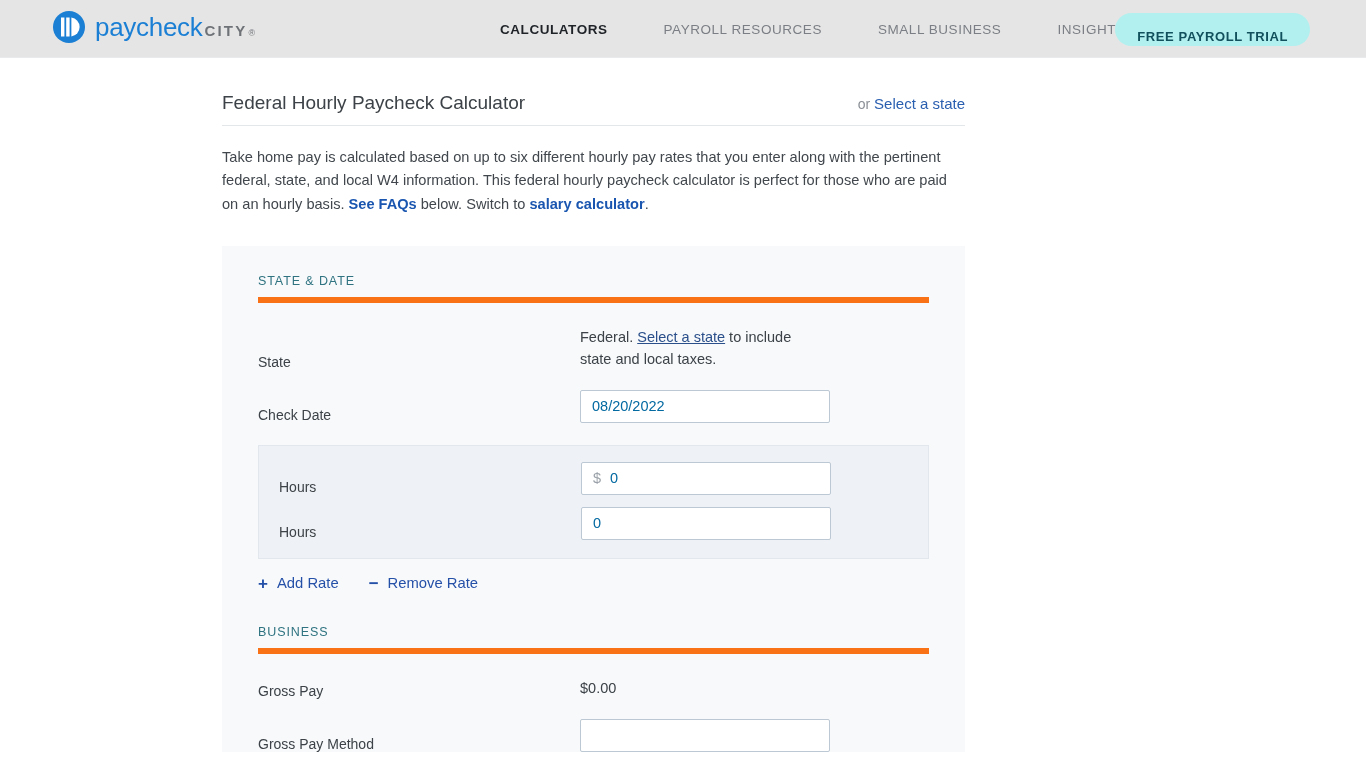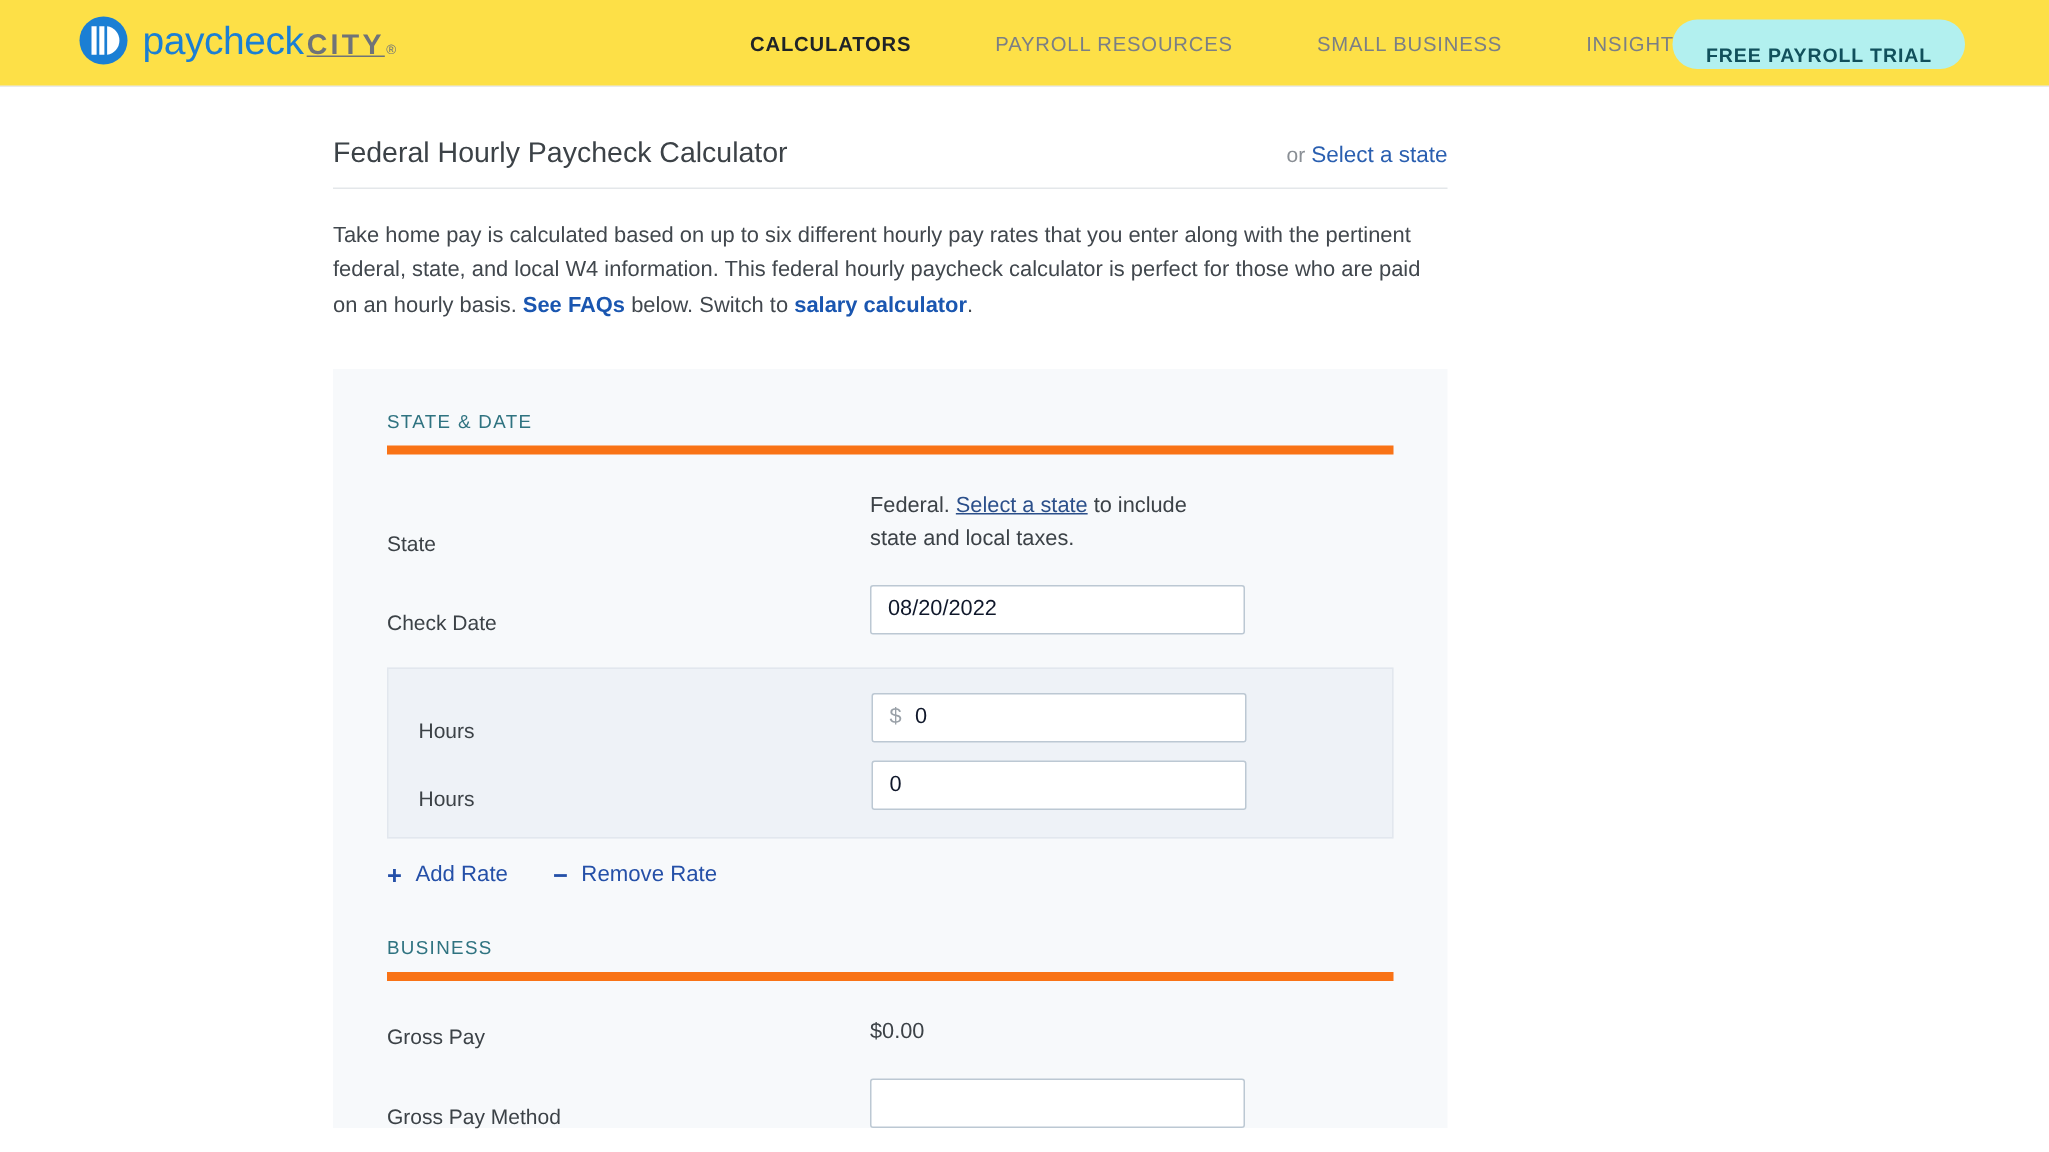--- a/index.html
+++ b/index.html
@@ -10,21 +10,21 @@
     overflow: hidden;
     background: #ffffff;
     font-family: "Liberation Sans", sans-serif;
     -webkit-font-smoothing: antialiased;
   }
 
   
   .site-header {
     position: relative;
     height: 58px;
-    background: #fde047;
+    background: #e5e5e5;
     border-bottom: 1px solid #e9eaec;
     display: flex;
     align-items: center;
   }
 
   .brand {
     position: absolute;
     left: 52px;
     top: 10px;
     display: flex;
@@ -34,27 +34,26 @@
   }
   .brand-mark { width: 34px; height: 34px; display: block; }
   .brand-word {
     font-size: 26px;
     letter-spacing: -0.3px;
     color: #1b7fd4;
     font-weight: 400;
     line-height: 1;
   }
   .brand-word-2 {
-    font-size: 19px;
+    font-size: 15px;
     letter-spacing: 2.2px;
     color: #6f7378;
     font-weight: 700;
     line-height: 1;
     margin-left: 2px;
-    text-decoration: underline;
   }
   .brand-reg {
     font-size: 9px;
     color: #6f7378;
     vertical-align: super;
     margin-left: 1px;
   }
 
   .main-nav {
     position: absolute;
@@ -180,21 +179,21 @@
 
   .text-input {
     width: 250px;
     height: 33px;
     background: #ffffff;
     border: 1px solid #bcc8d3;
     border-radius: 2px;
     padding: 0 11px;
     font-family: inherit;
     font-size: 14.5px;
-    color: #0f172a;
+    color: #0369a1;
     outline: none;
   }
   .text-input::placeholder { color: #8d949b; }
 
   
   .rates-box {
     margin-top: 22px;
     background: #eef2f7;
     border: 1px solid #e2e7ee;
     padding: 16px 20px 18px 20px;

